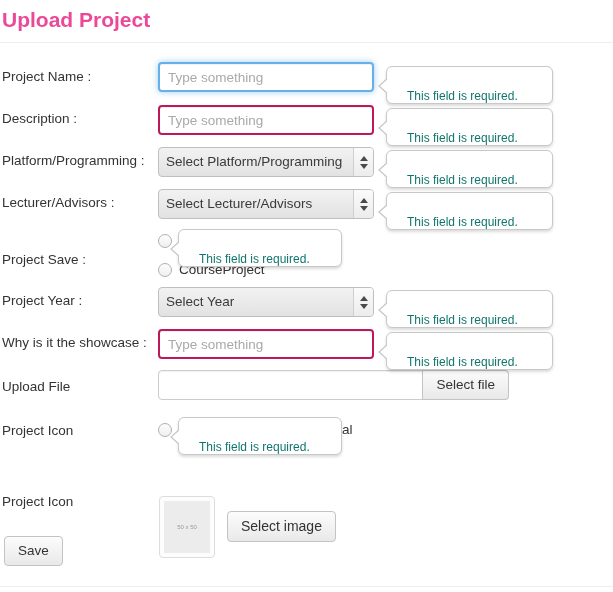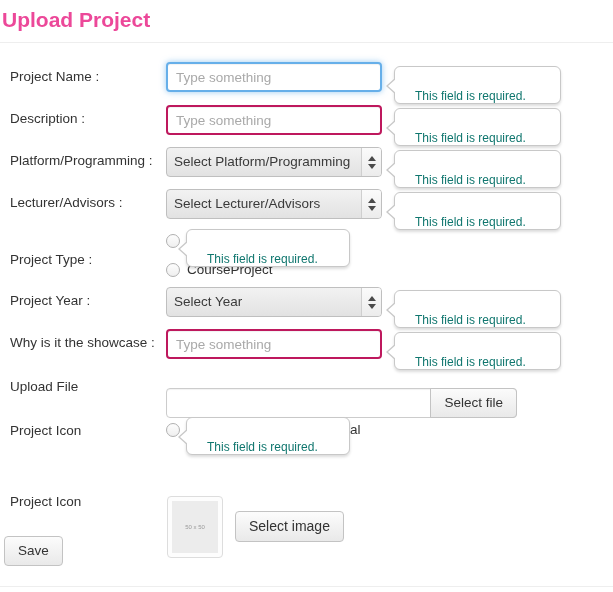--- a/index.html
+++ b/index.html
@@ -38,21 +38,21 @@
 
   
   .form-area {
     position: absolute;
     left: 0;
     top: 43px;
     width: 613px;
   }
   .form-row {
     position: absolute;
-    left: 8px;
+    left: 0;
     width: 489px;
   }
   .row-label {
     position: absolute;
     left: 2px;
     font-size: 13.5px;
     color: #333333;
     line-height: 16px;
     white-space: nowrap;
   }
@@ -181,21 +181,20 @@
     background: linear-gradient(to bottom, #fdfdfd, #efefef);
     flex: 0 0 auto;
   }
 
   
   .file-group {
     position: absolute;
     left: 158px;
     width: 351px;
     height: 30px;
-    margin-top: 18px;
   }
   .file-text {
     position: absolute;
     left: 0; top: 0;
     width: 351px;
     height: 30px;
     border: 1px solid #cccccc;
     border-radius: 4px;
     background: #ffffff;
     box-shadow: inset 0 1px 1px rgba(0,0,0,.055);
@@ -331,21 +330,21 @@
           <span class="arw-dn"></span>
         </div>
       </div>
     </div>
     <div class="tip tip-right" style="top:8px;">
       <span>This field is required.</span>
     </div>
   </div>
 
   <div class="form-row" style="top:183px;height:56px;">
-    <div class="row-label" style="top:26px;">Project Type :</div>
+    <div class="row-label" style="top:26px;">Project Save :</div>
     <div class="radio-line" style="top:8px;">
       <span class="radio-dot"></span>
     </div>
     <div class="radio-line" style="top:36px;">
       <span class="radio-dot"></span>
       <span>CourseProject</span>
     </div>
     <div class="tip" style="left:178px;width:164px;top:3px;">
       <span>This field is required.</span>
     </div>

